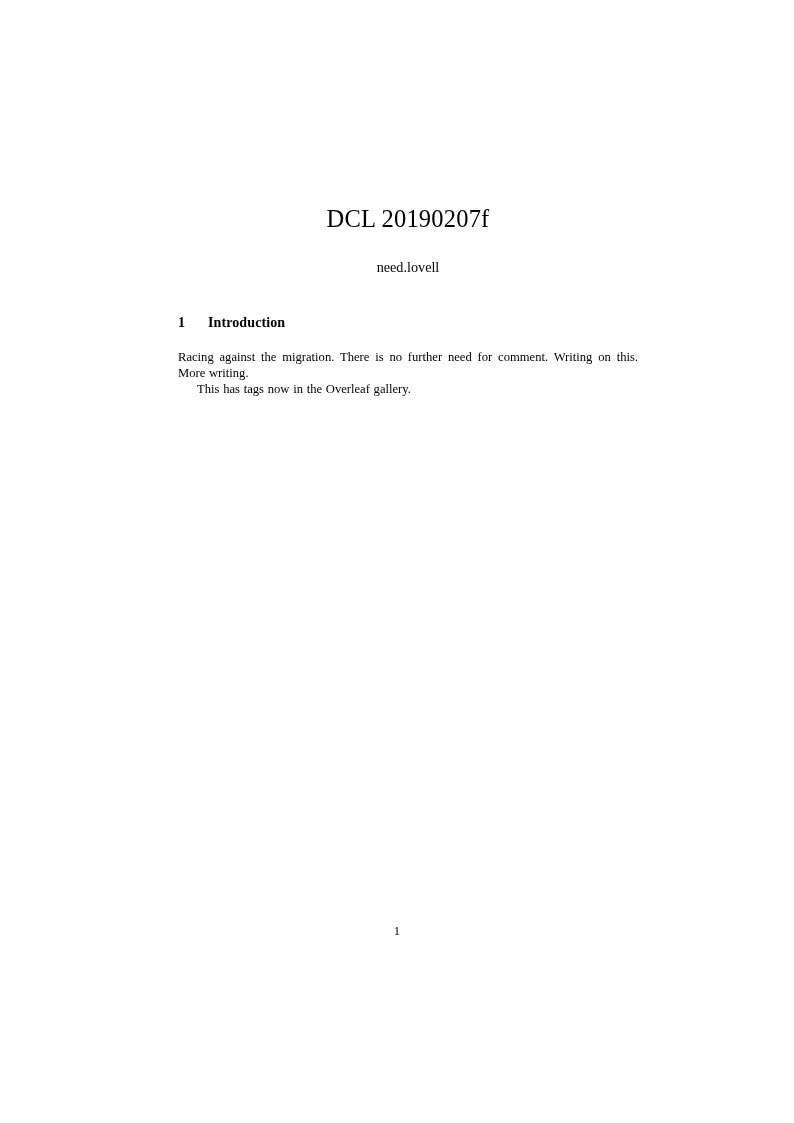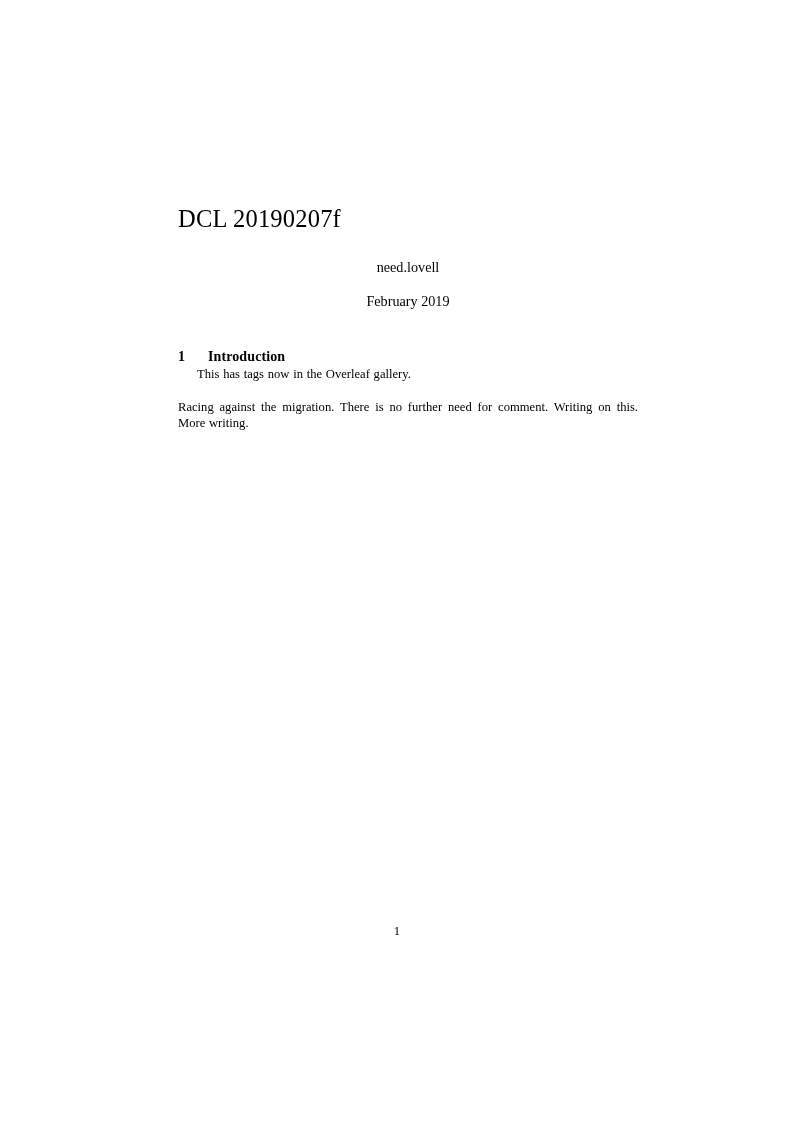--- a/index.html
+++ b/index.html
@@ -25,20 +25,21 @@
   }
   .content {
     position: absolute;
     left: 178px;
     top: 0;
     width: 460px;
   }
   .doc-title {
     margin: 0;
     padding-top: 206px;
+    text-align: center;
     font-size: 24.5px;
     font-weight: normal;
     letter-spacing: 0.2px;
     line-height: 1.1;
   }
   .doc-author {
     text-align: center;
     font-size: 14.2px;
     margin-top: 26px;
     line-height: 1.2;
@@ -85,26 +86,25 @@
 </head>
 <body>
 
 <div class="page">
   <div class="content">
 
     <h1 class="doc-title">DCL 20190207f</h1>
 
     <div class="doc-author">need.lovell</div>
 
-    <div class="doc-date">February 2019</div>
 
     <h2 class="section-heading">
       <span class="section-number">1</span><span>Introduction</span>
     </h2>
 
+    <p class="body-par">Racing against the migration. There is no further need for comment. Writing on this. More writing.</p>
+
     <p class="body-par cont">This has tags now in the Overleaf gallery.</p>
-
-    <p class="body-par">Racing against the migration. There is no further need for comment. Writing on this. More writing.</p>
 
   </div>
 
   <div class="page-number">1</div>
 </div>
 
 </body></html>

